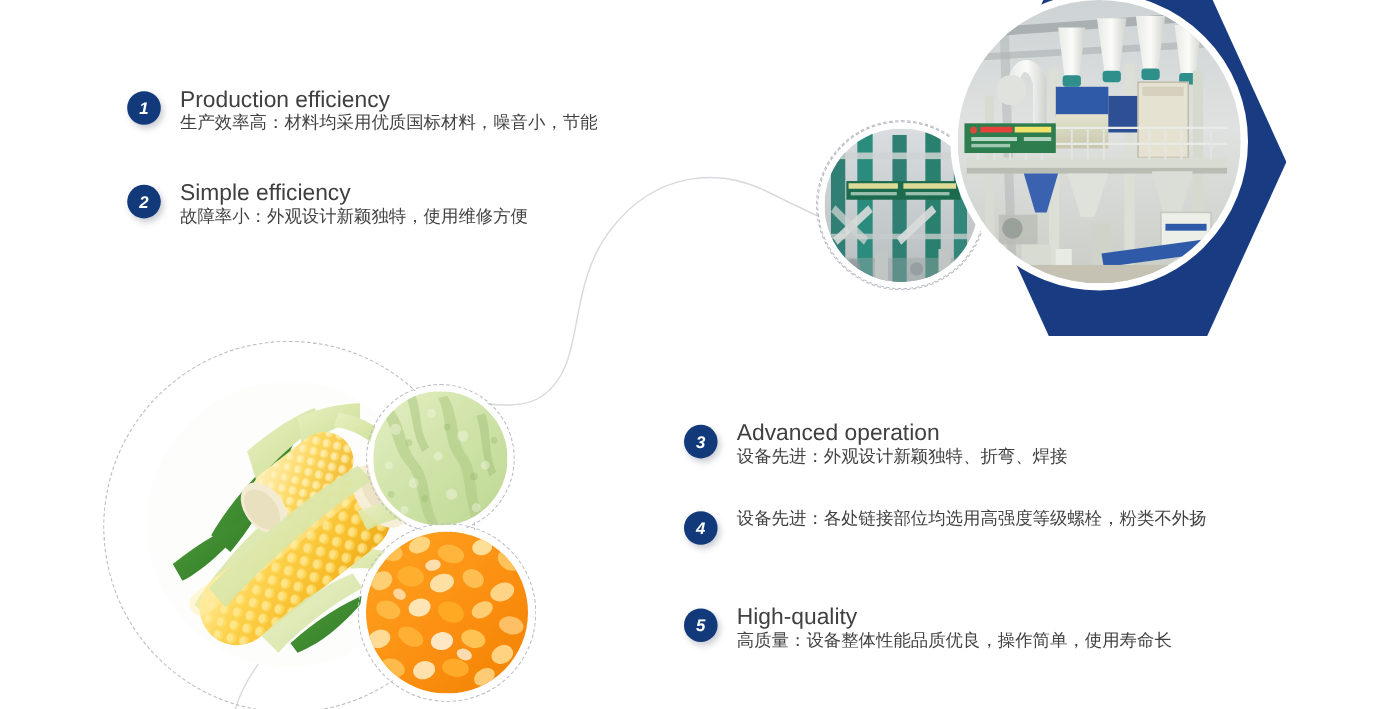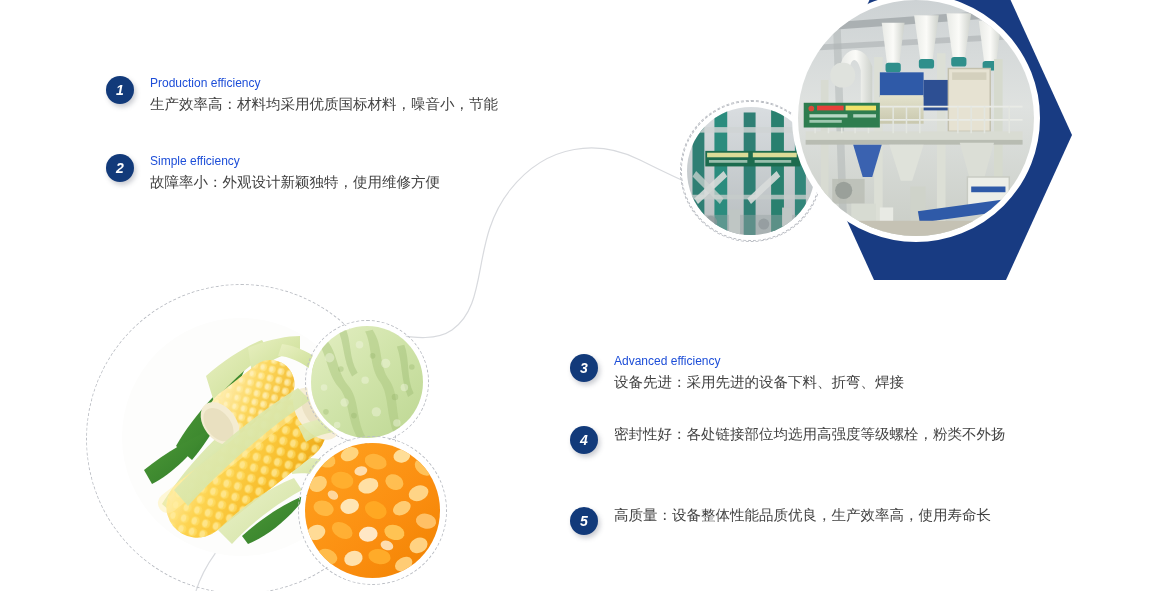--- a/index.html
+++ b/index.html
@@ -48,34 +48,34 @@
     line-height: 28px;
     text-align: center;
     box-shadow: 2px 3px 5px rgba(60, 70, 90, 0.28);
     margin-top: 2px;
     letter-spacing: 0;
   }
   .ftext {
     margin-left: 16px;
   }
   .fhead {
-    color: #1d4ed8;
-    font-size: 12px;
+    color: #404040;
+    font-size: 19px;
     line-height: 19px;
     white-space: nowrap;
     margin: 0 0 1px 0;
     font-weight: normal;
   }
   .fdesc {
     color: #424242;
     font-size: 14.5px;
     line-height: 21px;
     white-space: nowrap;
     margin: 0;
-    font-family: Liberation Serif, serif;
+    font-family: Liberation Mono, monospace;
   }
 
   
   #feature-1 { left: 106px; top: 74px; }
   #feature-2 { left: 106px; top: 152px; }
   
   #feature-3 { left: 570px; top: 352px; }
   #feature-4 { left: 570px; top: 424px; }
   #feature-5 { left: 570px; top: 505px; }
 
@@ -506,32 +506,33 @@
     <div class="badge">2</div>
     <div class="ftext">
       <div class="fhead">Simple efficiency</div>
       <div class="fdesc">故障率小：外观设计新颖独特，使用维修方便</div>
     </div>
   </div>
 
   <div class="feature" id="feature-3">
     <div class="badge">3</div>
     <div class="ftext">
-      <div class="fhead">Advanced efficiency</div>
-      <div class="fdesc">设备先进：采用先进的设备下料、折弯、焊接</div>
+      <div class="fhead">Advanced operation</div>
+      <div class="fdesc">设备先进：外观设计新颖独特、折弯、焊接</div>
     </div>
   </div>
 
   <div class="feature" id="feature-4">
     <div class="badge">4</div>
     <div class="ftext">
-      <div class="fdesc">密封性好：各处链接部位均选用高强度等级螺栓，粉类不外扬</div>
+      <div class="fdesc">设备先进：各处链接部位均选用高强度等级螺栓，粉类不外扬</div>
     </div>
   </div>
 
   <div class="feature" id="feature-5">
     <div class="badge">5</div>
     <div class="ftext">
-      <div class="fdesc">高质量：设备整体性能品质优良，生产效率高，使用寿命长</div>
+      <div class="fhead">High-quality</div>
+      <div class="fdesc">高质量：设备整体性能品质优良，操作简单，使用寿命长</div>
     </div>
   </div>
 
 </div>
 
 </body></html>

